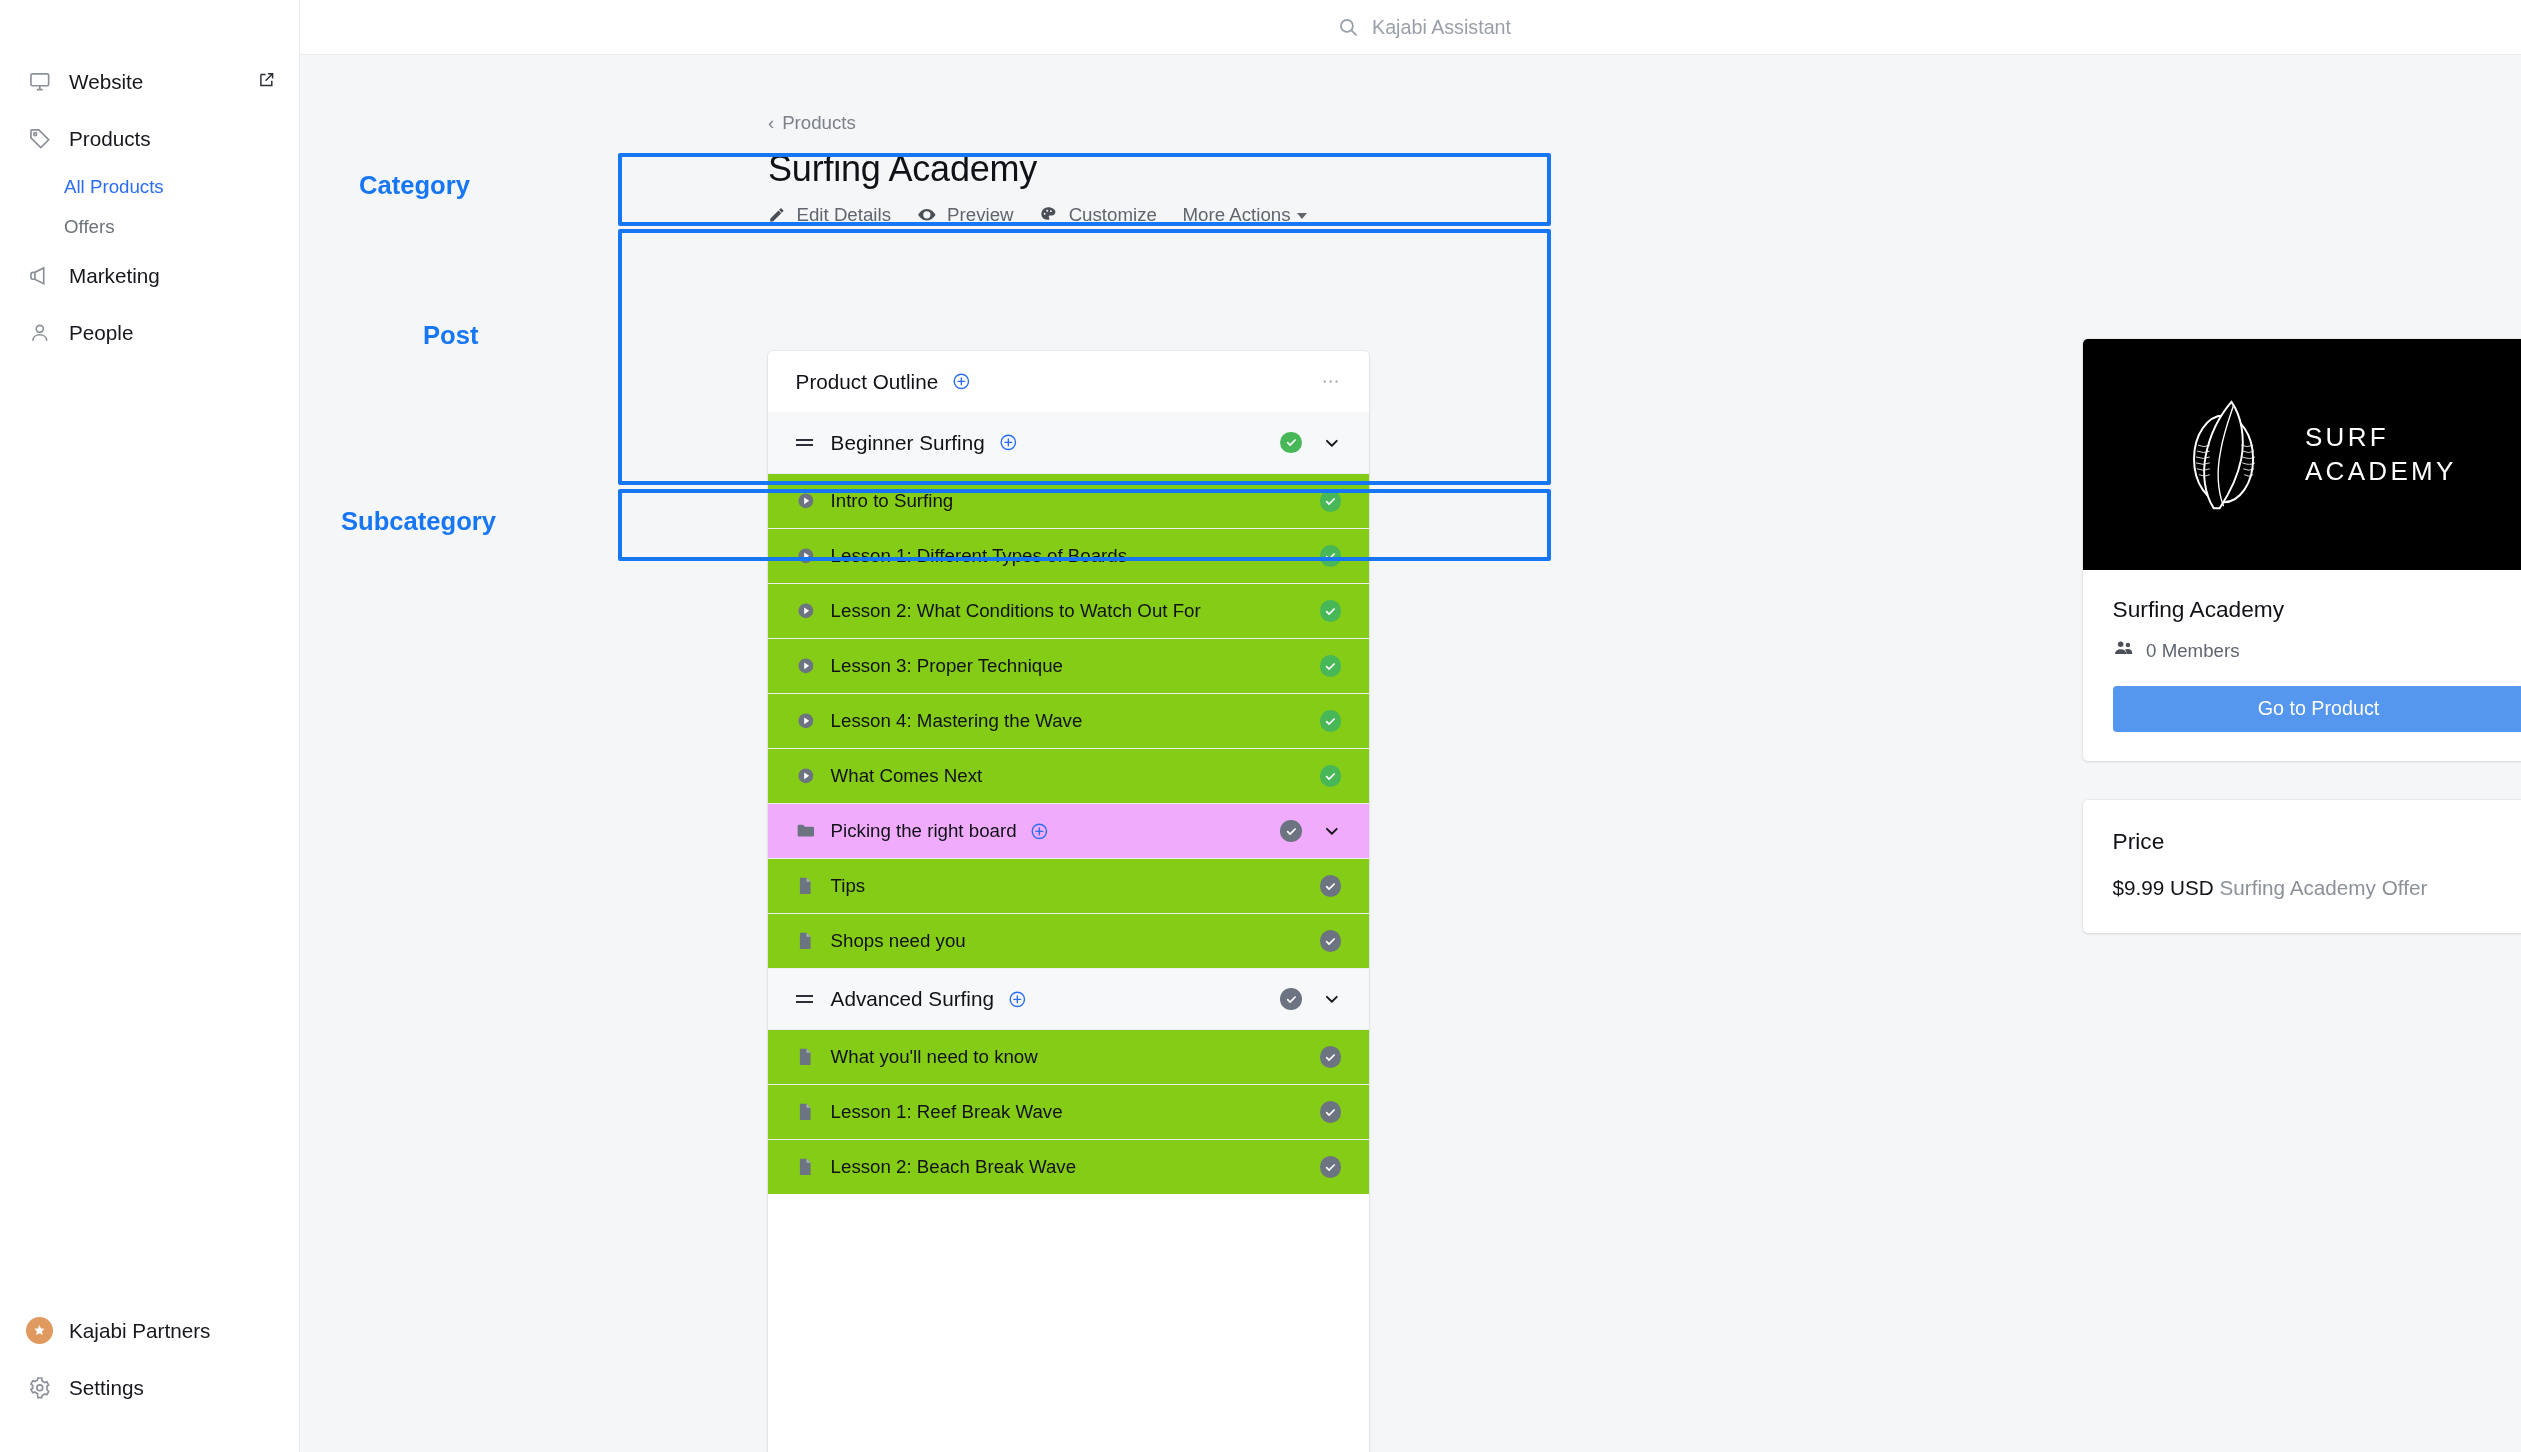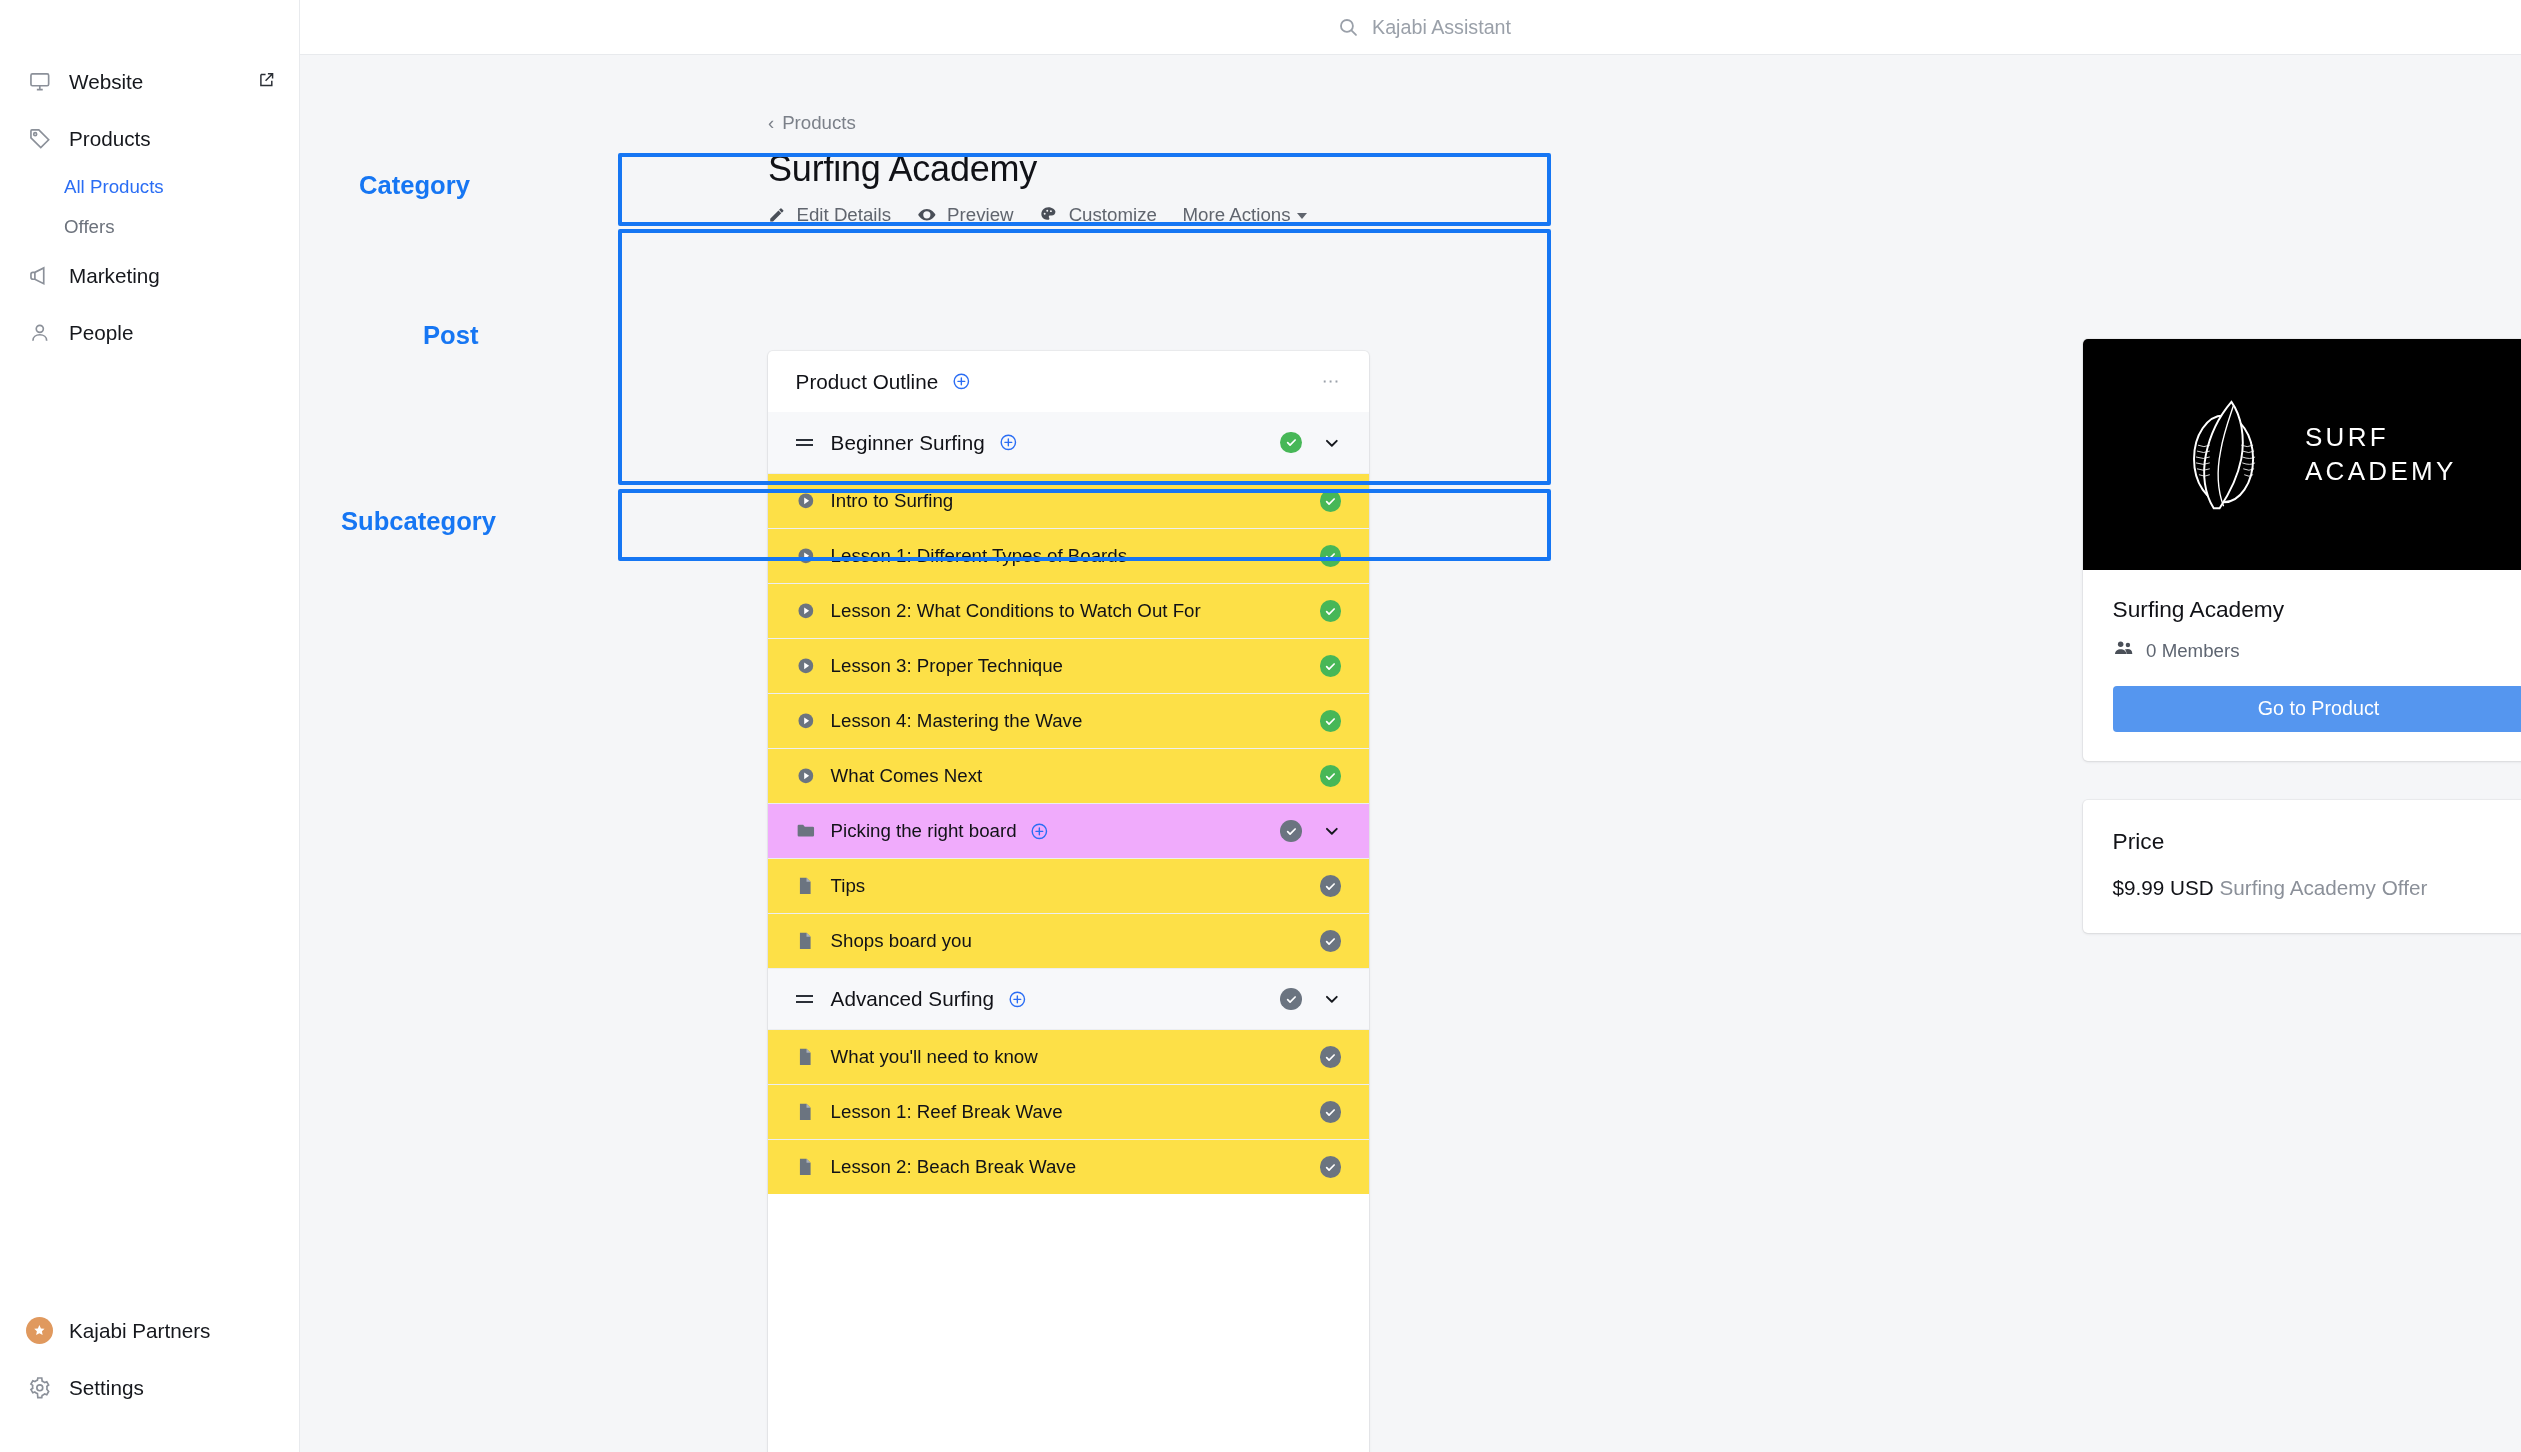--- a/index.html
+++ b/index.html
@@ -70,21 +70,21 @@
   .outline-card {
     position: absolute; left: 468px; top: 296px; width: 601px; min-height: 1114px;
     background: #ffffff; border-radius: 4.9px;
     box-shadow: 0 1px 3px rgba(20,24,33,0.10), 0 0 0 1px rgba(20,24,33,0.04);
   }
   .outline-head { height: 61px; display: flex; align-items: center; padding: 0 27.6px; position: relative; }
   .outline-title { font-size: 20.7px; color: #111217; }
   .plus-circle { margin-left: 13.8px; color: #2a6df4; display: flex; cursor: pointer; }
   .ellipsis { position: absolute; right: 27.6px; top: 50%; transform: translateY(-50%); color: #9aa0a9; letter-spacing: 2px; font-size: 17.7px; line-height: 1; cursor: pointer; }
 
-  .row { display: flex; align-items: center; height: 55px; padding: 0 27.6px; position: relative; background: #fde047; }
+  .row { display: flex; align-items: center; height: 55px; padding: 0 27.6px; position: relative; background: #84cc16; }
   .row + .row { border-top: 1px solid #eceef1; }
   .row.category { background: #f7f8fa; height: 61px; }
   .row.subcategory { background: #f0abfc; height: 55px; }
   .row .lead { width: 35px; flex: 0 0 35px; display: flex; align-items: center; color: #5e6571; }
   .row .label { font-size: 18.7px; color: #111217; }
   .row.category .label { font-size: 20.7px; }
   .row.subcategory .label { font-size: 18.7px; }
   .row .inline-plus { margin-left: 13.8px; color: #2a6df4; display: flex; cursor: pointer; }
   .row .right { position: absolute; right: 27.6px; display: flex; align-items: center; gap: 19.7px; }
   .check { width: 21.7px; height: 21.7px; border-radius: 50%; display: flex; align-items: center; justify-content: center; }
@@ -448,21 +448,21 @@
           </span>
         </div>
 
         <div class="row">
           <span class="lead">
             <svg width="17.7" height="19.7" viewBox="0 0 20 24" fill="#6b7480">
                 <path d="M4 2h8l5 5v15H4z"></path>
                 <path d="M12 2l5 5h-5z" fill="#a9b0bb"></path>
               </svg>
           </span>
-          <span class="label">Shops board you</span>
+          <span class="label">Shops need you</span>
           <span class="right">
             <span class="check gray">
               <svg width="12.8" height="12.8" viewBox="0 0 24 24" fill="none" stroke="#fff" stroke-width="3.2" stroke-linecap="round" stroke-linejoin="round">
                   <path d="M5 12.5l4.5 4.5L19 7.5"></path>
                 </svg>
             </span>
           </span>
         </div>
 
         <div class="row category" style="border-top:1px solid #eceef1;">

